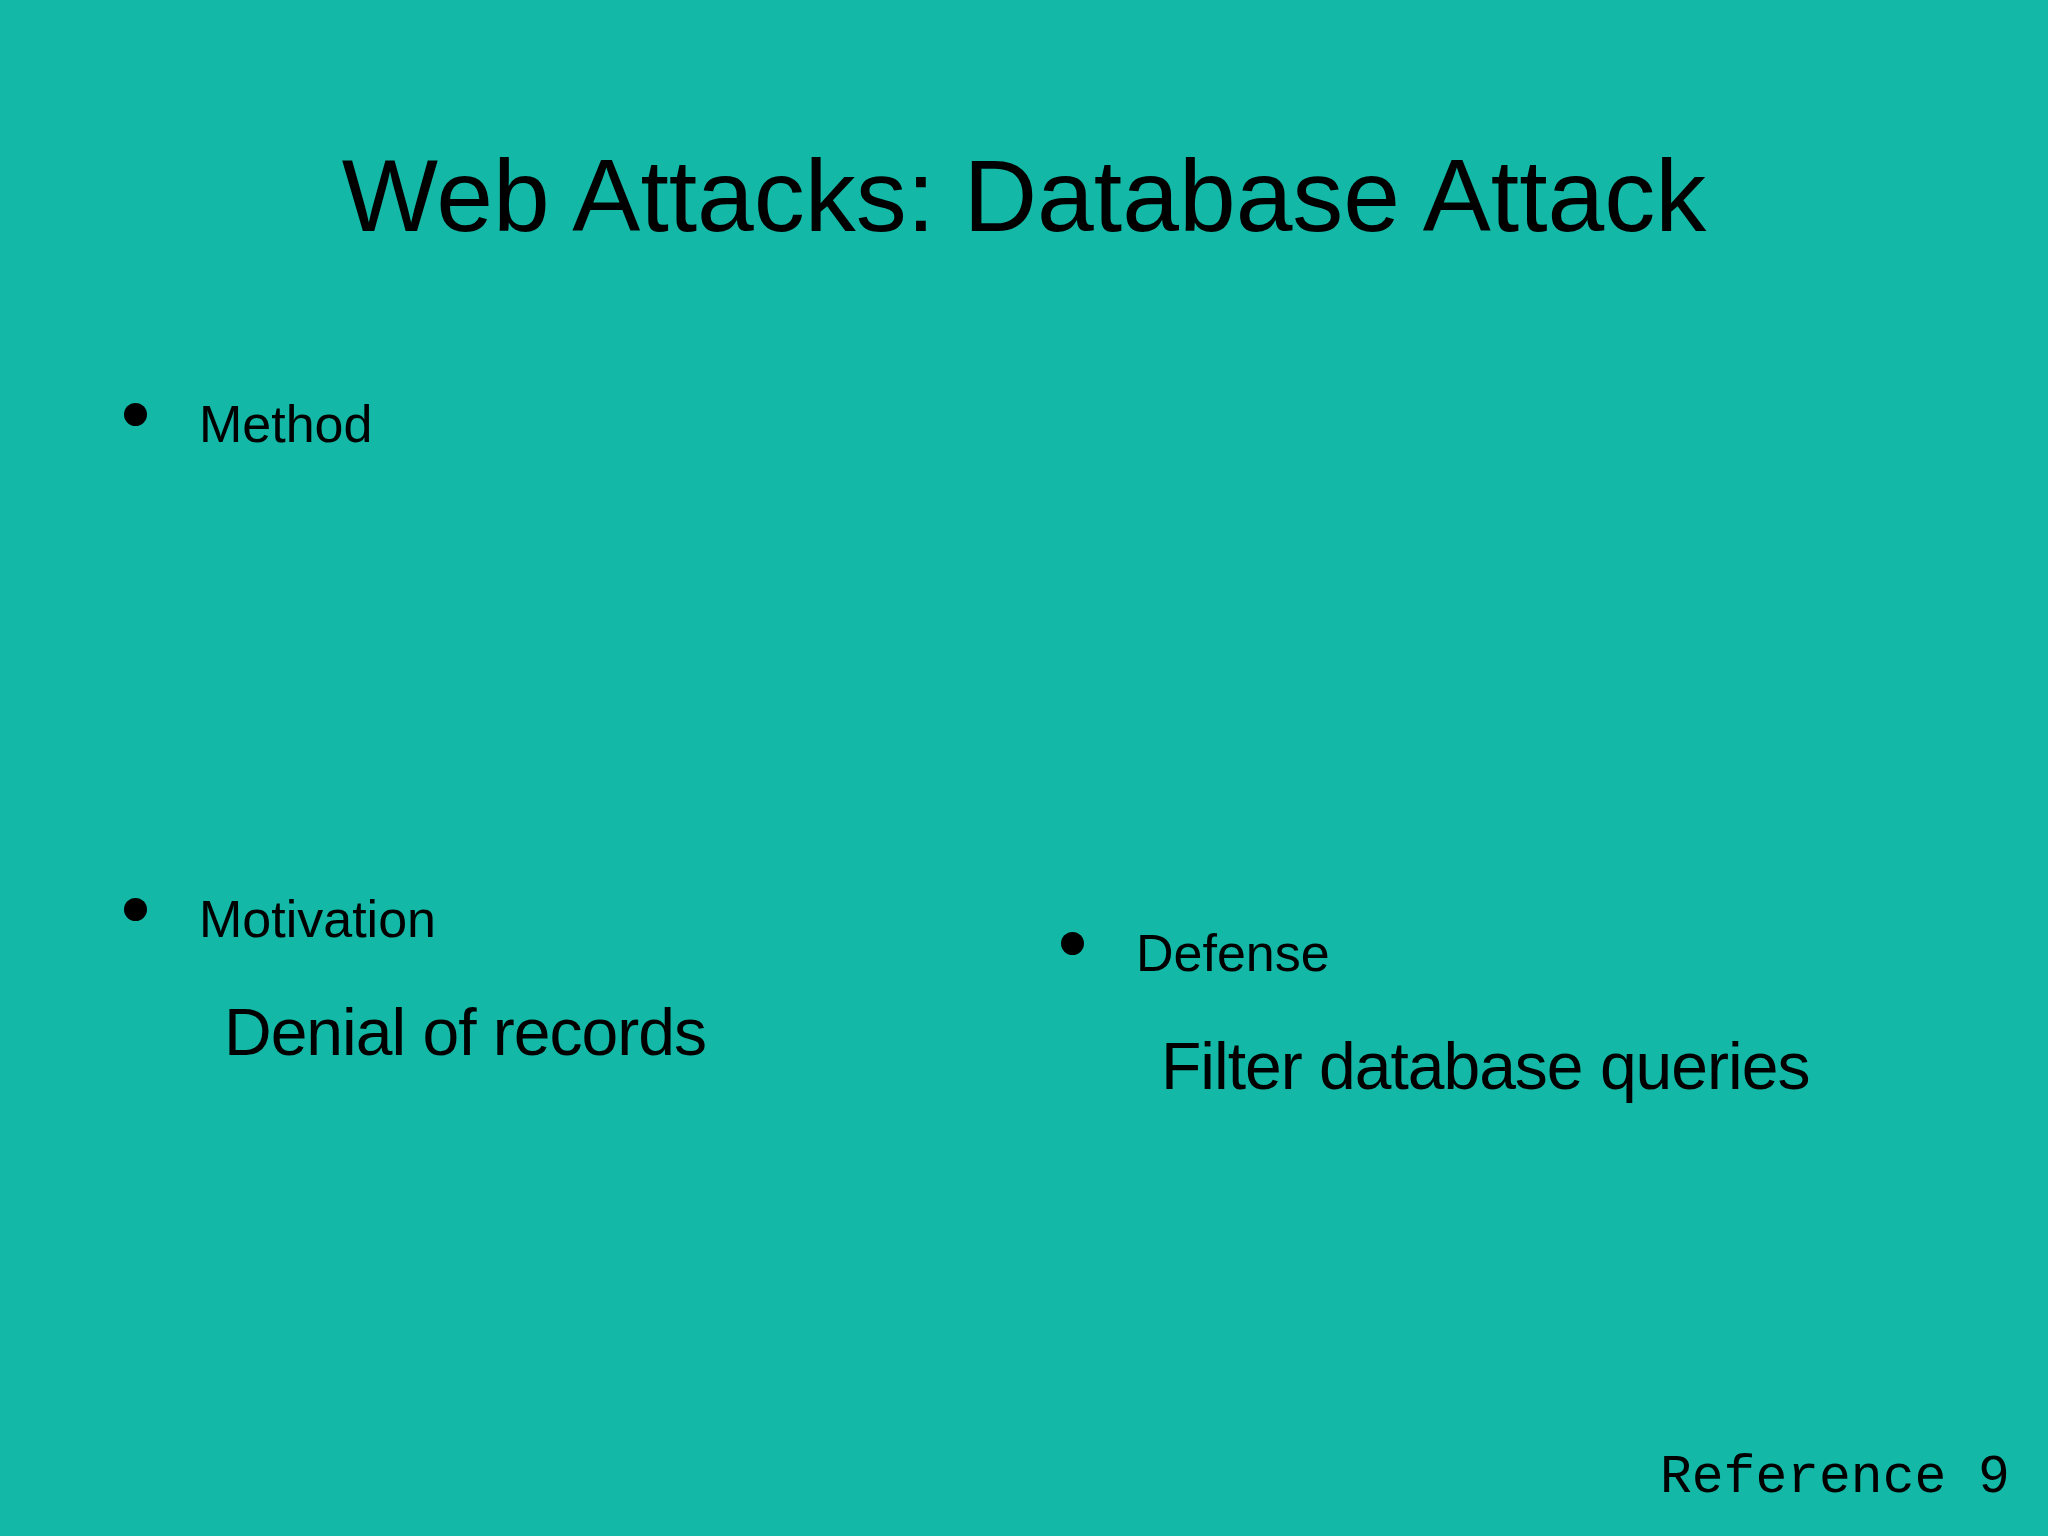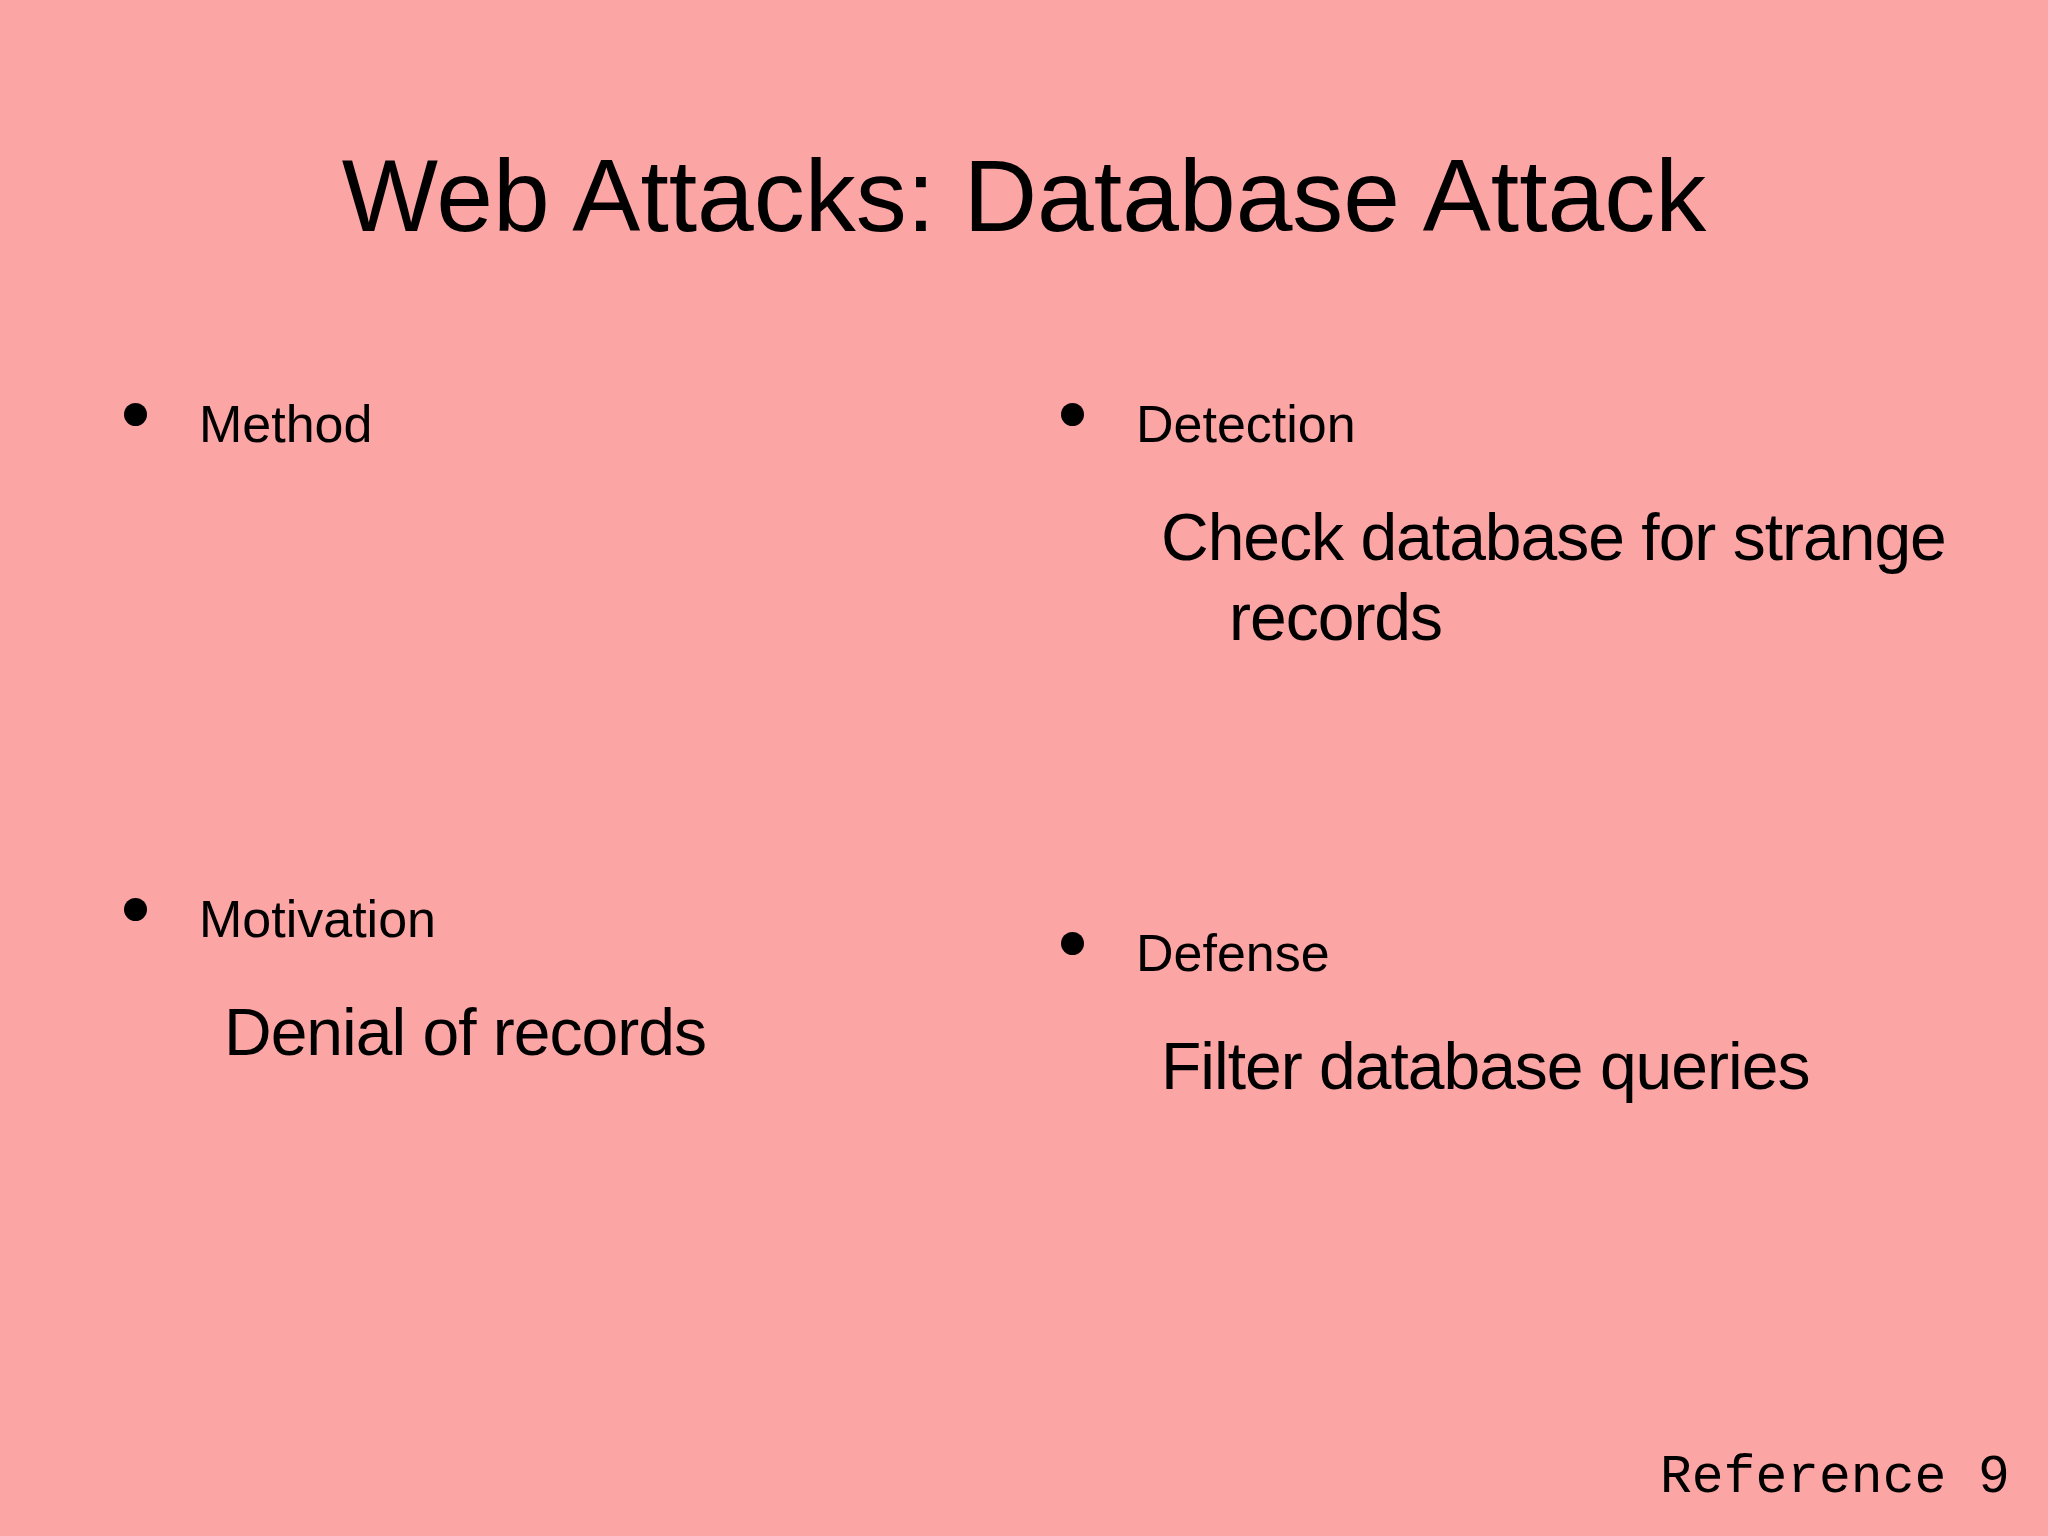--- a/index.html
+++ b/index.html
@@ -4,21 +4,21 @@
 <style>
   html, body {
     margin: 0;
     padding: 0;
     background: #ffffff;
   }
   .slide {
     position: relative;
     width: 2048px;
     height: 1536px;
-    background: #fca5a5;
+    background: #14b8a6;
     color: #000000;
     font-family: "Liberation Sans", sans-serif;
     overflow: hidden;
   }
   .slide-title {
     position: absolute;
     top: 138px;
     left: 0;
     width: 2048px;
     text-align: center;
@@ -81,28 +81,20 @@
 
 <div class="slide">
 
   <div class="slide-title">Web Attacks: Database Attack</div>
 
   <section class="bullet-block tl">
     <span class="bullet-marker"></span>
     <div class="bullet-heading">Method</div>
   </section>
 
-  <section class="bullet-block tr">
-    <span class="bullet-marker"></span>
-    <div class="bullet-heading">Detection</div>
-    <div class="bullet-detail">
-      <div class="detail-line">Check database for strange</div>
-      <div class="detail-line wrap-line">records</div>
-    </div>
-  </section>
 
   <section class="bullet-block bl">
     <span class="bullet-marker"></span>
     <div class="bullet-heading">Motivation</div>
     <div class="bullet-detail">
       <div class="detail-line">Denial of records</div>
     </div>
   </section>
 
   <section class="bullet-block br">

